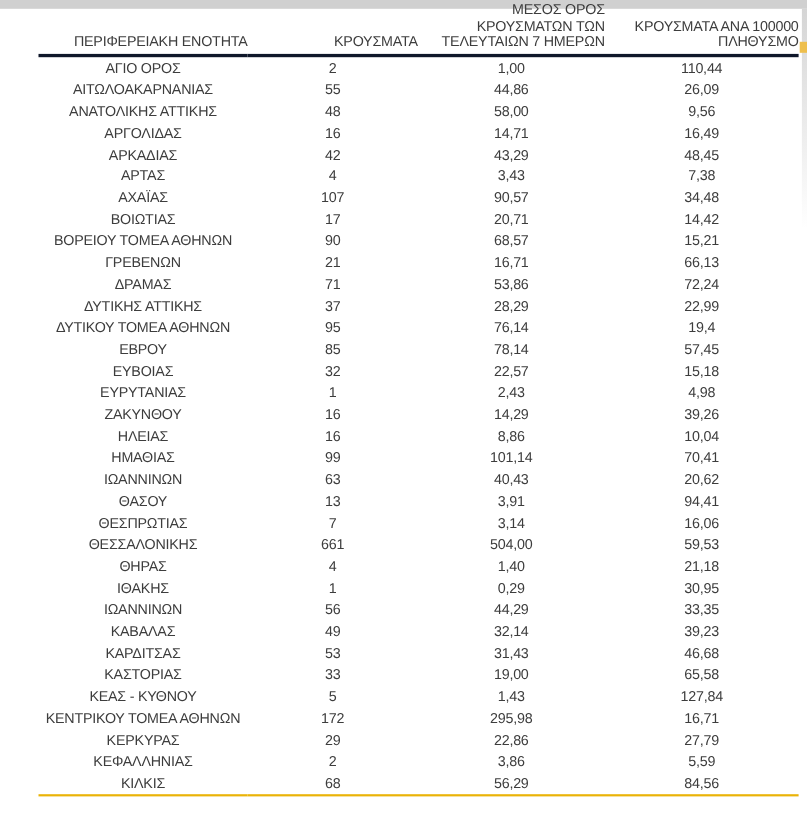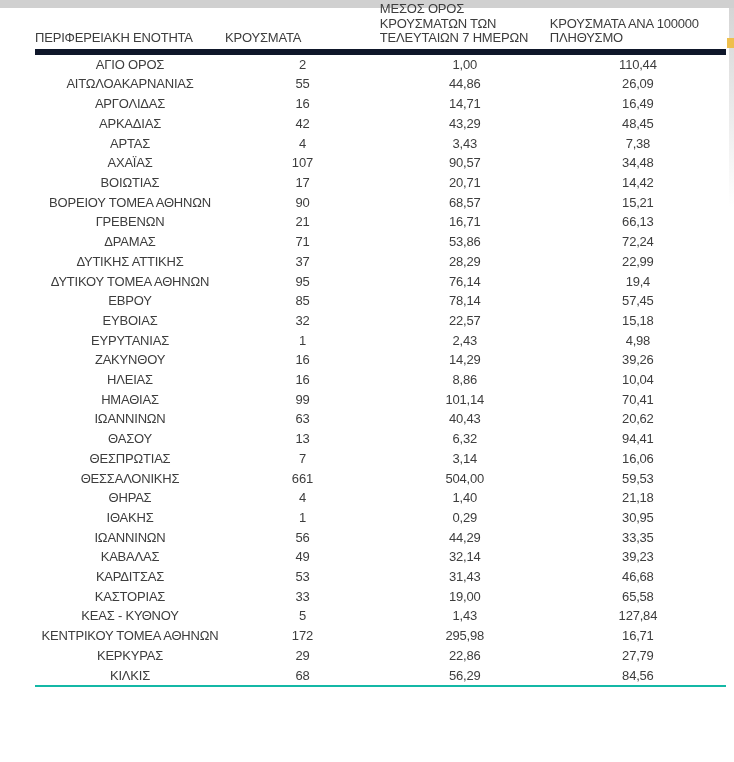--- a/index.html
+++ b/index.html
@@ -49,43 +49,43 @@
     width: 691px;
     border-collapse: collapse;
     table-layout: fixed;
   }
   col.c-region  { width: 27.5%; }
   col.c-cases   { width: 22.4%; }
   col.c-avg7    { width: 24.6%; }
   col.c-per100k { width: 25.5%; }
   th {
     vertical-align: bottom;
-    text-align: left;
+    text-align: right;
     font-weight: normal;
     font-size: 13px;
     line-height: 14.6px;
     color: #3d3d3d;
     letter-spacing: -0.2px;
     padding: 0 0 3px 0;
     white-space: pre-line;
-    border-bottom: 6px solid #0f172a;
+    border-bottom: 3px solid #0f172a;
   }
   td {
     text-align: center;
     font-size: 13px;
     color: #3d3d3d;
     letter-spacing: -0.2px;
     height: 19.7px;
     padding: 0;
     line-height: 19.7px;
     white-space: nowrap;
     overflow: hidden;
   }
   tbody tr:last-child td {
-    border-bottom: 2px solid #14b8a6;
+    border-bottom: 2px solid #eab308;
   }
 </style>
 </head>
 <body>
 
 <div class="page">
   <div class="top-bar" style="background: rgb(208, 208, 208);"></div>
   <div class="right-strip"></div>
   <div class="yellow-mark" style="background: rgb(238, 191, 77);"></div>
 
@@ -114,20 +114,26 @@
           <td>1,00</td>
           <td>110,44</td>
         </tr>
         <tr>
           <td>ΑΙΤΩΛΟΑΚΑΡΝΑΝΙΑΣ</td>
           <td>55</td>
           <td>44,86</td>
           <td>26,09</td>
         </tr>
         <tr>
+          <td>ΑΝΑΤΟΛΙΚΗΣ ΑΤΤΙΚΗΣ</td>
+          <td>48</td>
+          <td>58,00</td>
+          <td>9,56</td>
+        </tr>
+        <tr>
           <td>ΑΡΓΟΛΙΔΑΣ</td>
           <td>16</td>
           <td>14,71</td>
           <td>16,49</td>
         </tr>
         <tr>
           <td>ΑΡΚΑΔΙΑΣ</td>
           <td>42</td>
           <td>43,29</td>
           <td>48,45</td>
@@ -218,21 +224,21 @@
         </tr>
         <tr>
           <td>ΙΩΑΝΝΙΝΩΝ</td>
           <td>63</td>
           <td>40,43</td>
           <td>20,62</td>
         </tr>
         <tr>
           <td>ΘΑΣΟΥ</td>
           <td>13</td>
-          <td>6,32</td>
+          <td>3,91</td>
           <td>94,41</td>
         </tr>
         <tr>
           <td>ΘΕΣΠΡΩΤΙΑΣ</td>
           <td>7</td>
           <td>3,14</td>
           <td>16,06</td>
         </tr>
         <tr>
           <td>ΘΕΣΣΑΛΟΝΙΚΗΣ</td>
@@ -286,20 +292,26 @@
           <td>ΚΕΝΤΡΙΚΟΥ ΤΟΜΕΑ ΑΘΗΝΩΝ</td>
           <td>172</td>
           <td>295,98</td>
           <td>16,71</td>
         </tr>
         <tr>
           <td>ΚΕΡΚΥΡΑΣ</td>
           <td>29</td>
           <td>22,86</td>
           <td>27,79</td>
+        </tr>
+        <tr>
+          <td>ΚΕΦΑΛΛΗΝΙΑΣ</td>
+          <td>2</td>
+          <td>3,86</td>
+          <td>5,59</td>
         </tr>
         <tr>
           <td>ΚΙΛΚΙΣ</td>
           <td>68</td>
           <td>56,29</td>
           <td>84,56</td>
         </tr>
       </tbody>
   </table>
 </div>

